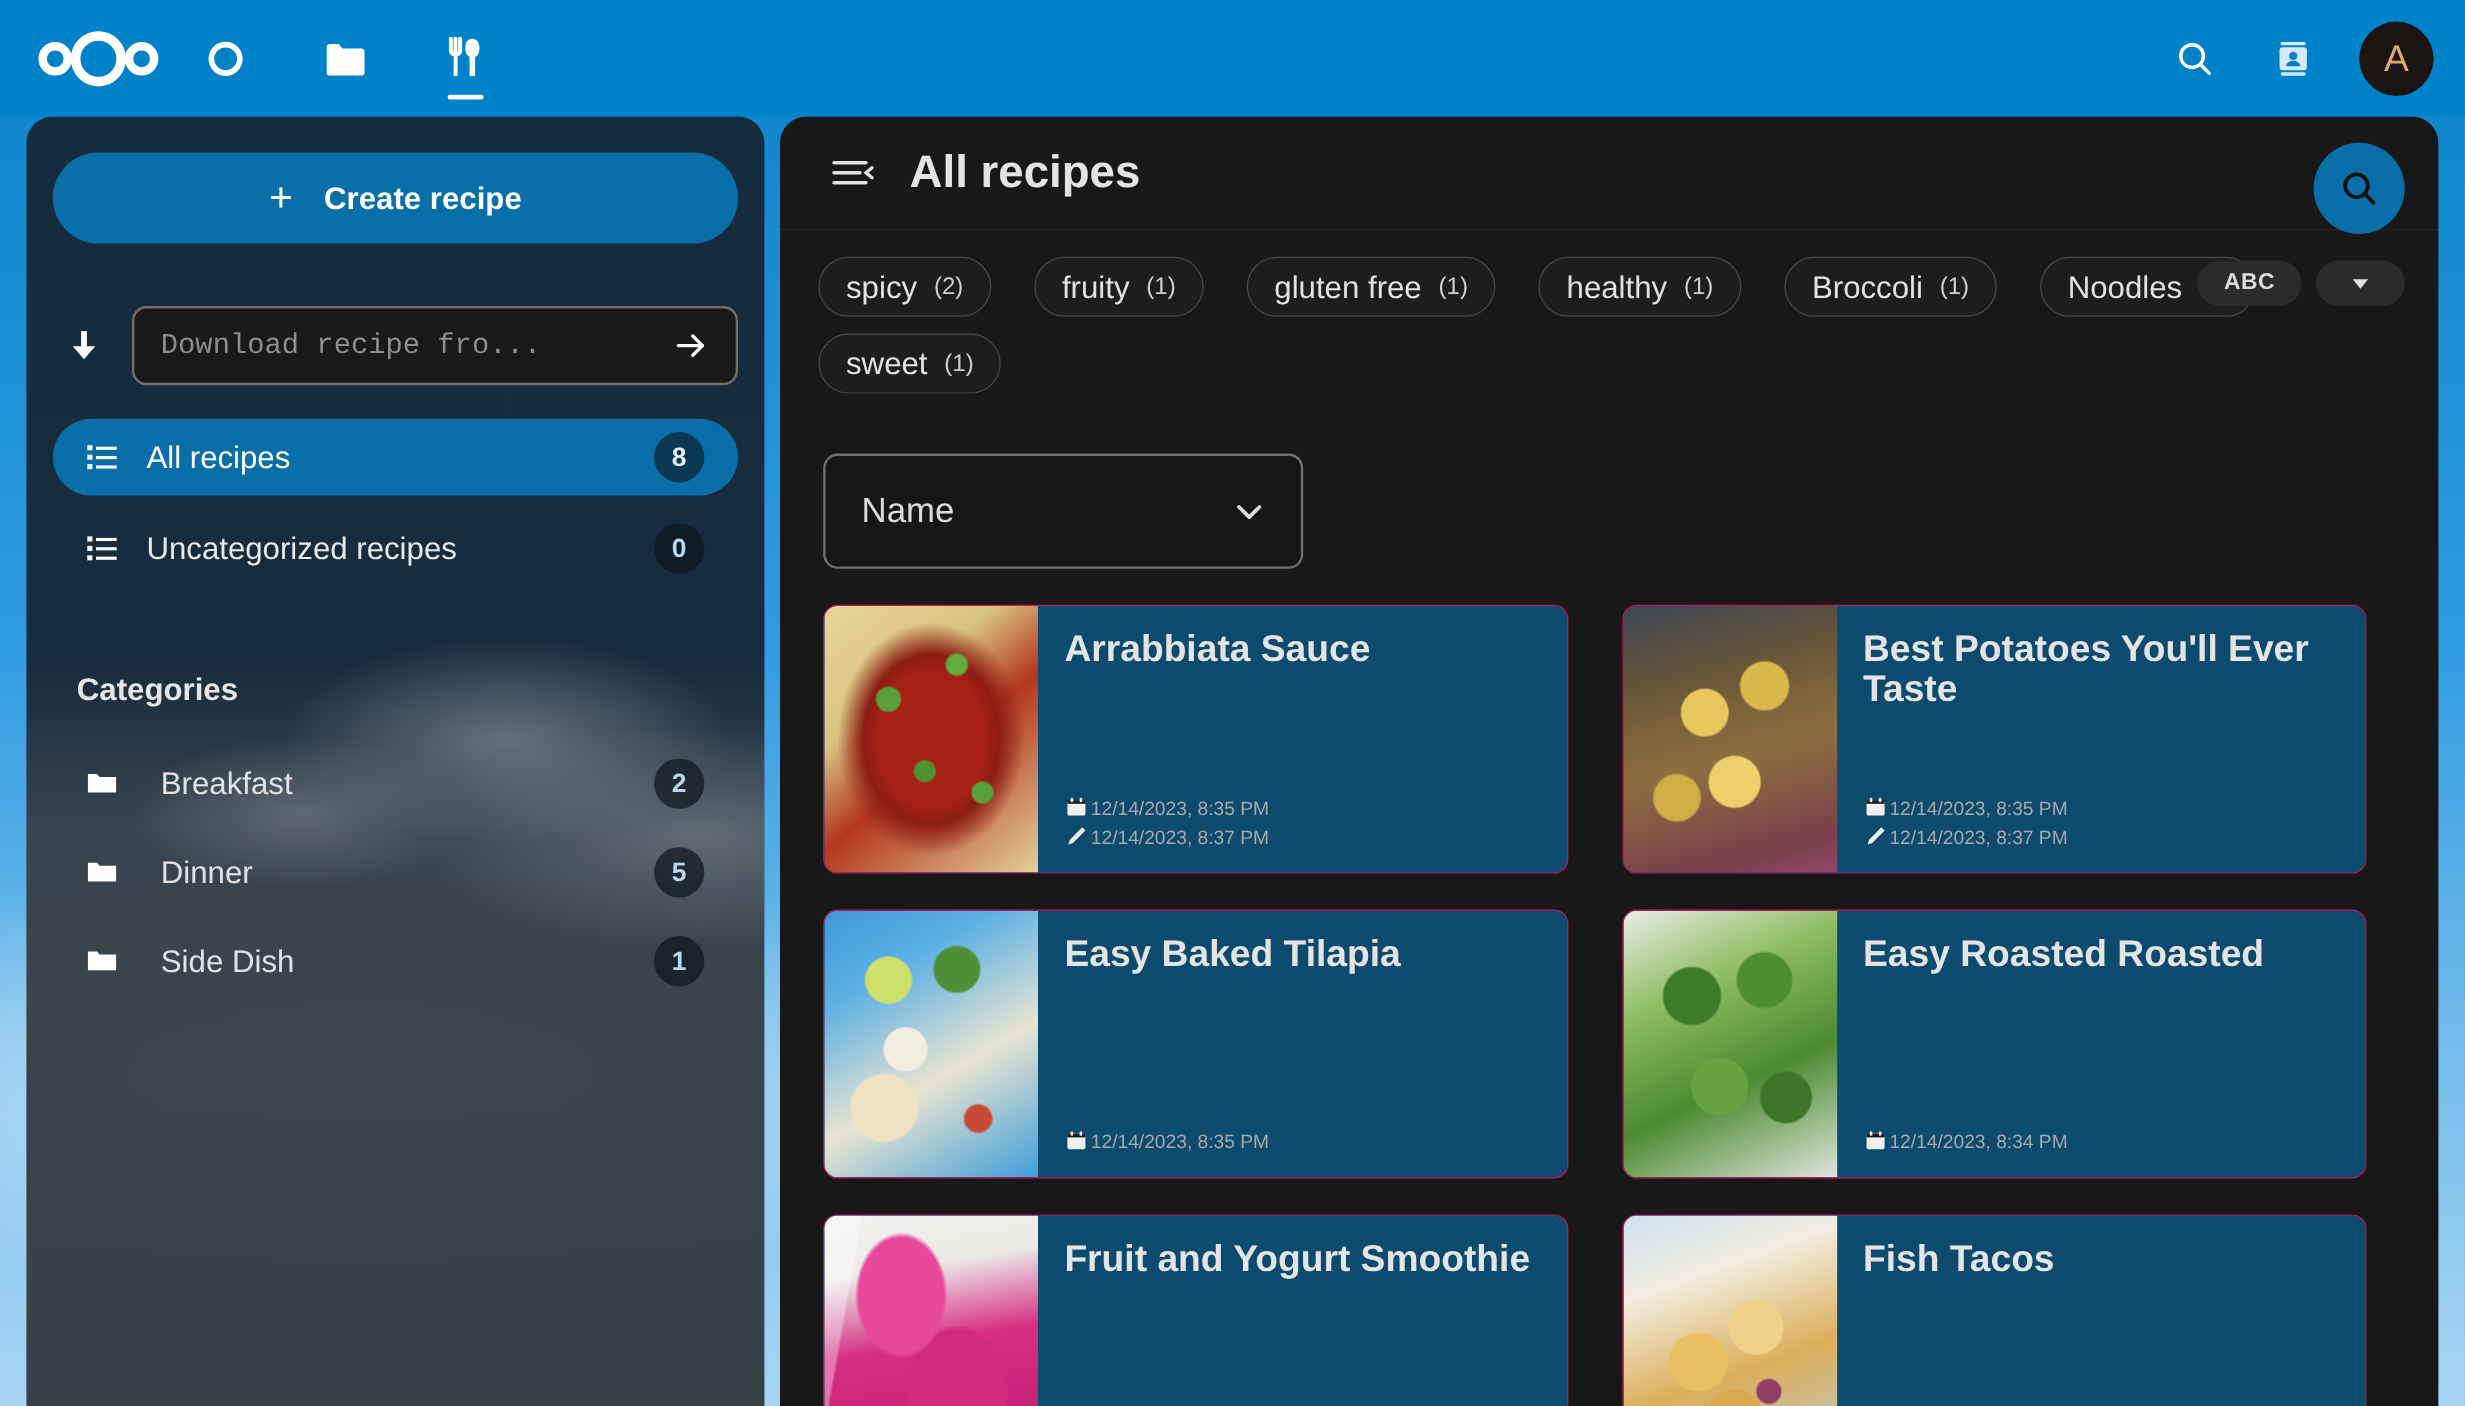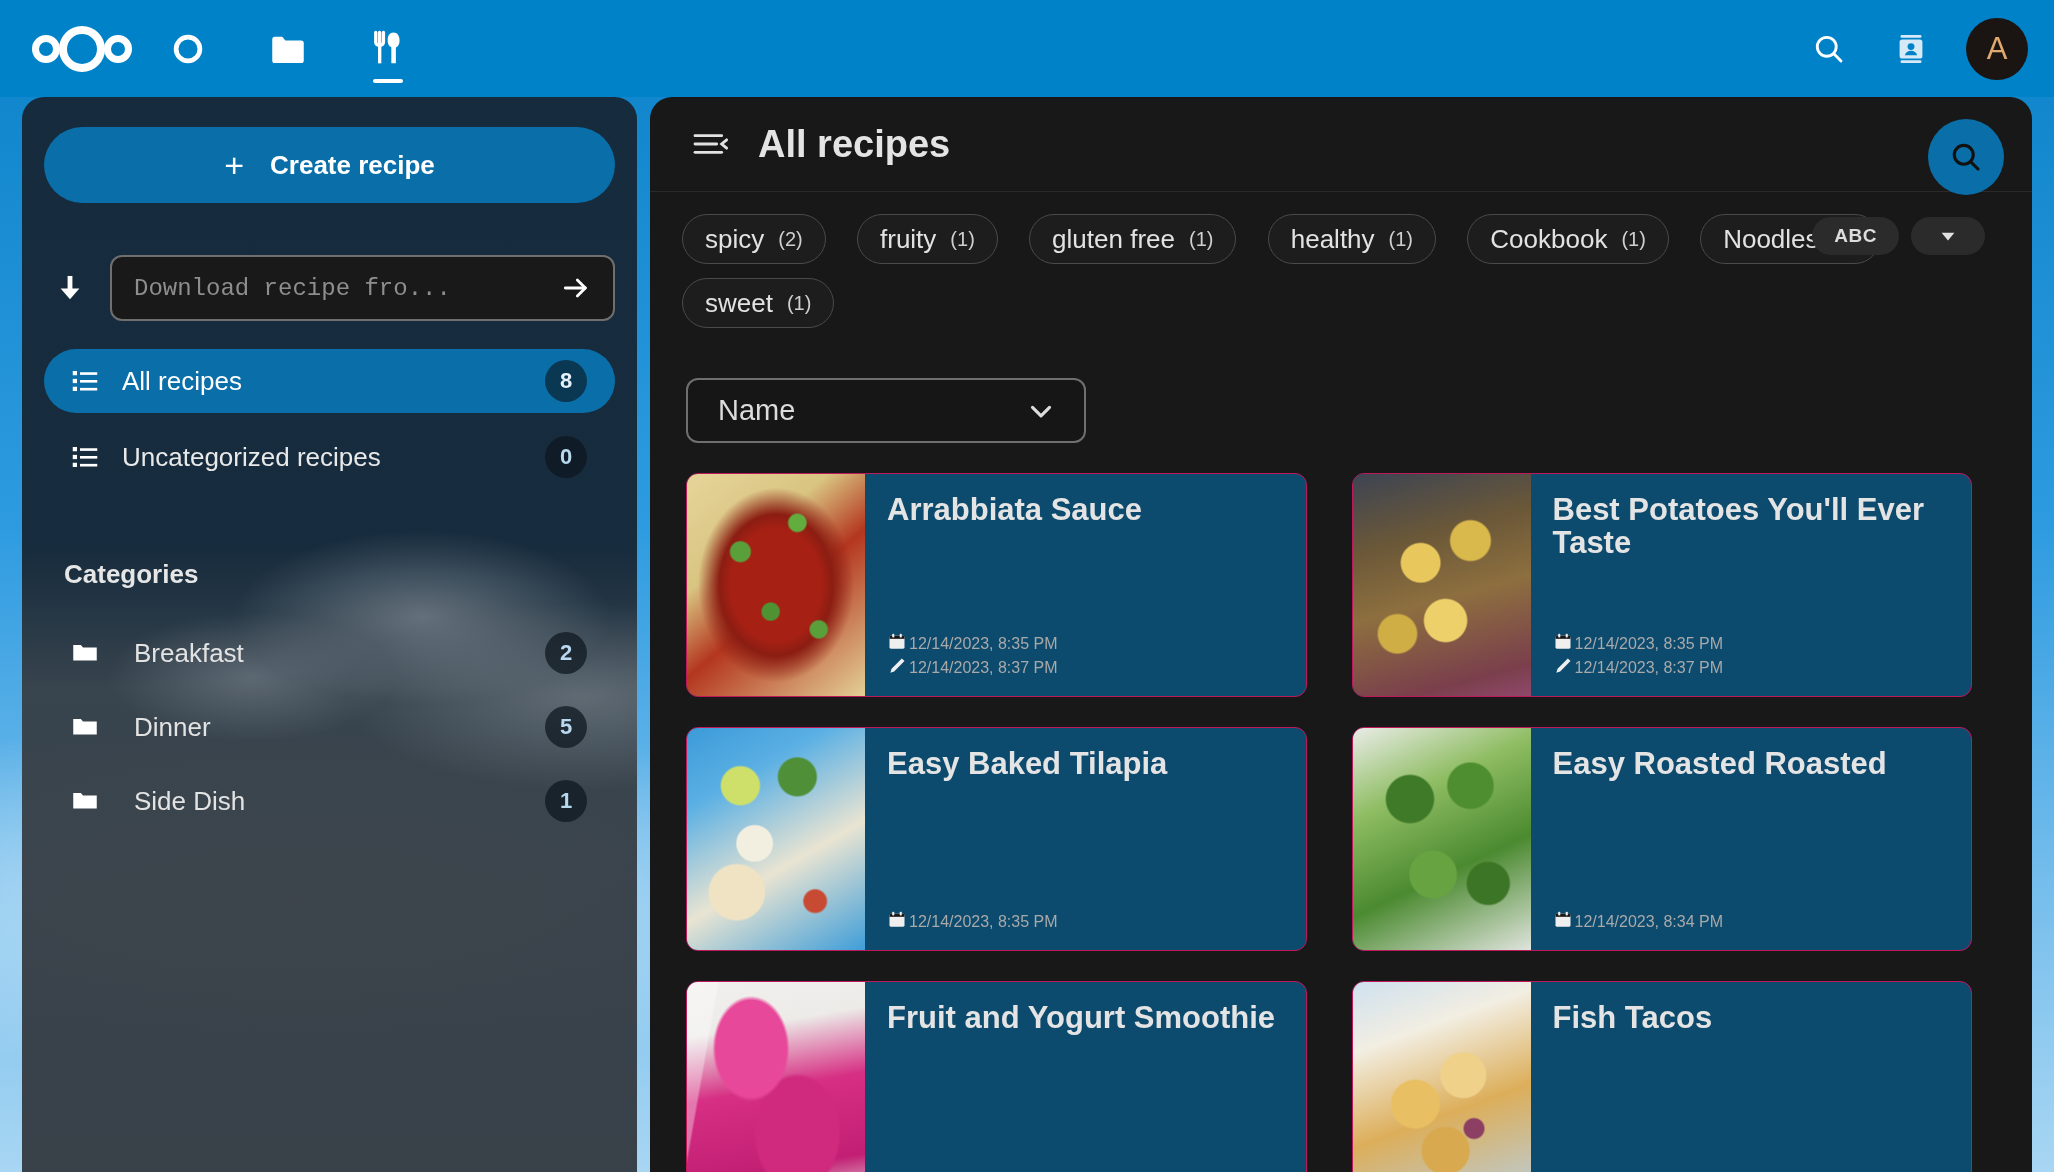--- a/index.html
+++ b/index.html
@@ -185,36 +185,36 @@
   .chip {
     height: 50px; border-radius: 25px;
     border: 1px solid #4a4a4a; background: #1d1d1d;
     display: flex; align-items: center; gap: 14px;
     padding: 0 22px; cursor: pointer;
     font-size: 26px; color: #e2e2e2;
   }
   .chip .cnt { font-size: 20px; color: #cfcfcf; }
 
   .sortbar {
-    position: absolute; right: 47px; top: 120px;
+    position: absolute; right: 28px; top: 120px;
     display: flex; align-items: center; gap: 12px; z-index: 3;
   }
   .pill {
     height: 38px; border-radius: 19px; background: #2b2b2b;
     border: none; cursor: pointer;
     display: flex; align-items: center; justify-content: center;
     padding: 0 22px; color: #dcdcdc;
     font-size: 19px; font-weight: bold; letter-spacing: .5px;
     font-family: "Liberation Sans", sans-serif;
   }
   .pill.chev { padding: 0 26px; }
 
   .sort-select-wrap { padding: 50px 0 0 36px; }
   .sort-select {
-    width: 400px; height: 65px; border-radius: 12px;
+    width: 400px; height: 96px; border-radius: 12px;
     background: #161616; border: 2px solid #6f6f6f;
     display: flex; align-items: center; justify-content: space-between;
     padding: 0 26px 0 30px; cursor: pointer;
     font-size: 29px; color: #dcdcdc;
   }
 
   .grid {
     display: grid; grid-template-columns: 1fr 1fr;
     gap: 30px 45px;
     padding: 30px 60px 0 36px;
@@ -474,21 +474,21 @@
       </div>
       <div class="chip">
         <span>gluten free</span>
         <span class="cnt">(1)</span>
       </div>
       <div class="chip">
         <span>healthy</span>
         <span class="cnt">(1)</span>
       </div>
       <div class="chip">
-        <span>Cookbook</span>
+        <span>Broccoli</span>
         <span class="cnt">(1)</span>
       </div>
       <div class="chip">
         <span>Noodles</span>
         <span class="cnt">(1)</span>
       </div>
       <div class="chip">
         <span>sweet</span>
         <span class="cnt">(1)</span>
       </div>

